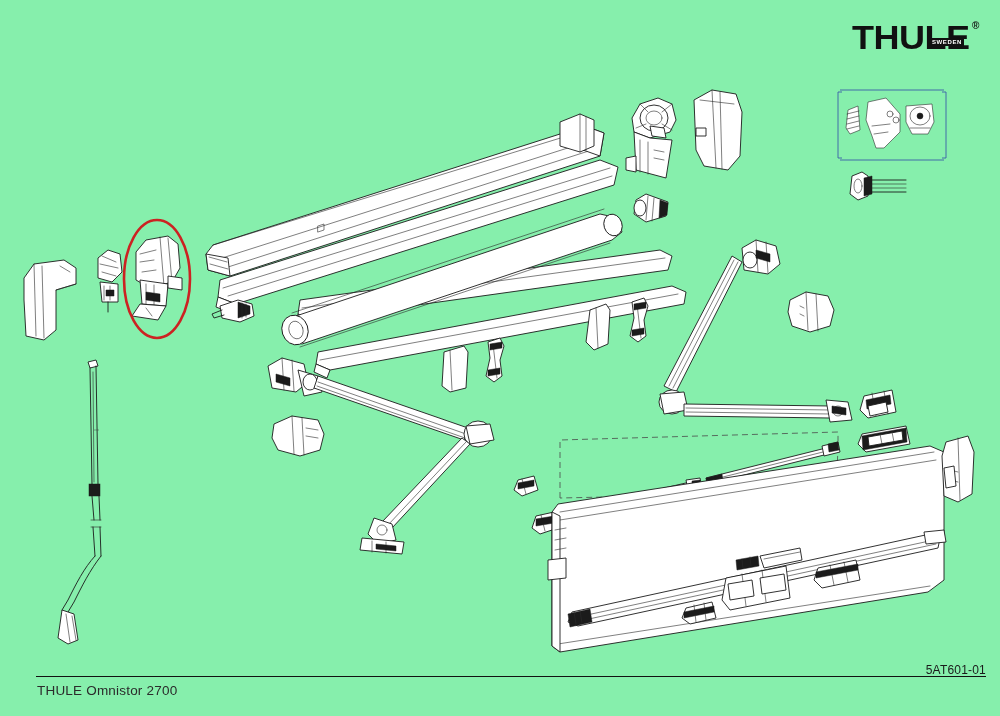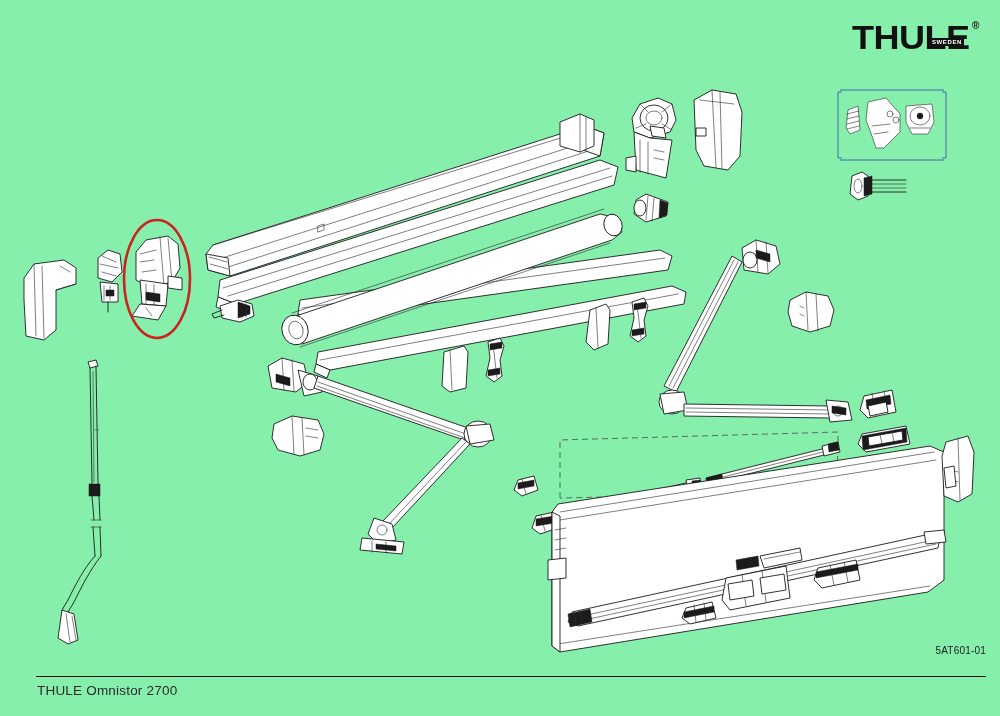--- a/index.html
+++ b/index.html
@@ -72,22 +72,22 @@
     position: absolute;
     left: 37px;
     top: 683px;
     font-size: 13.5px;
     color: #2b2b2b;
     letter-spacing: 0.2px;
   }
   #footer-code {
     position: absolute;
     right: 14px;
-    top: 645px;
-    font-size: 10px;
+    top: 663px;
+    font-size: 12px;
     color: #1a1a1a;
     letter-spacing: 0.2px;
   }
 
   
   #drawing {
     position: absolute;
     left: 0;
     top: 0;
     width: 1000px;

